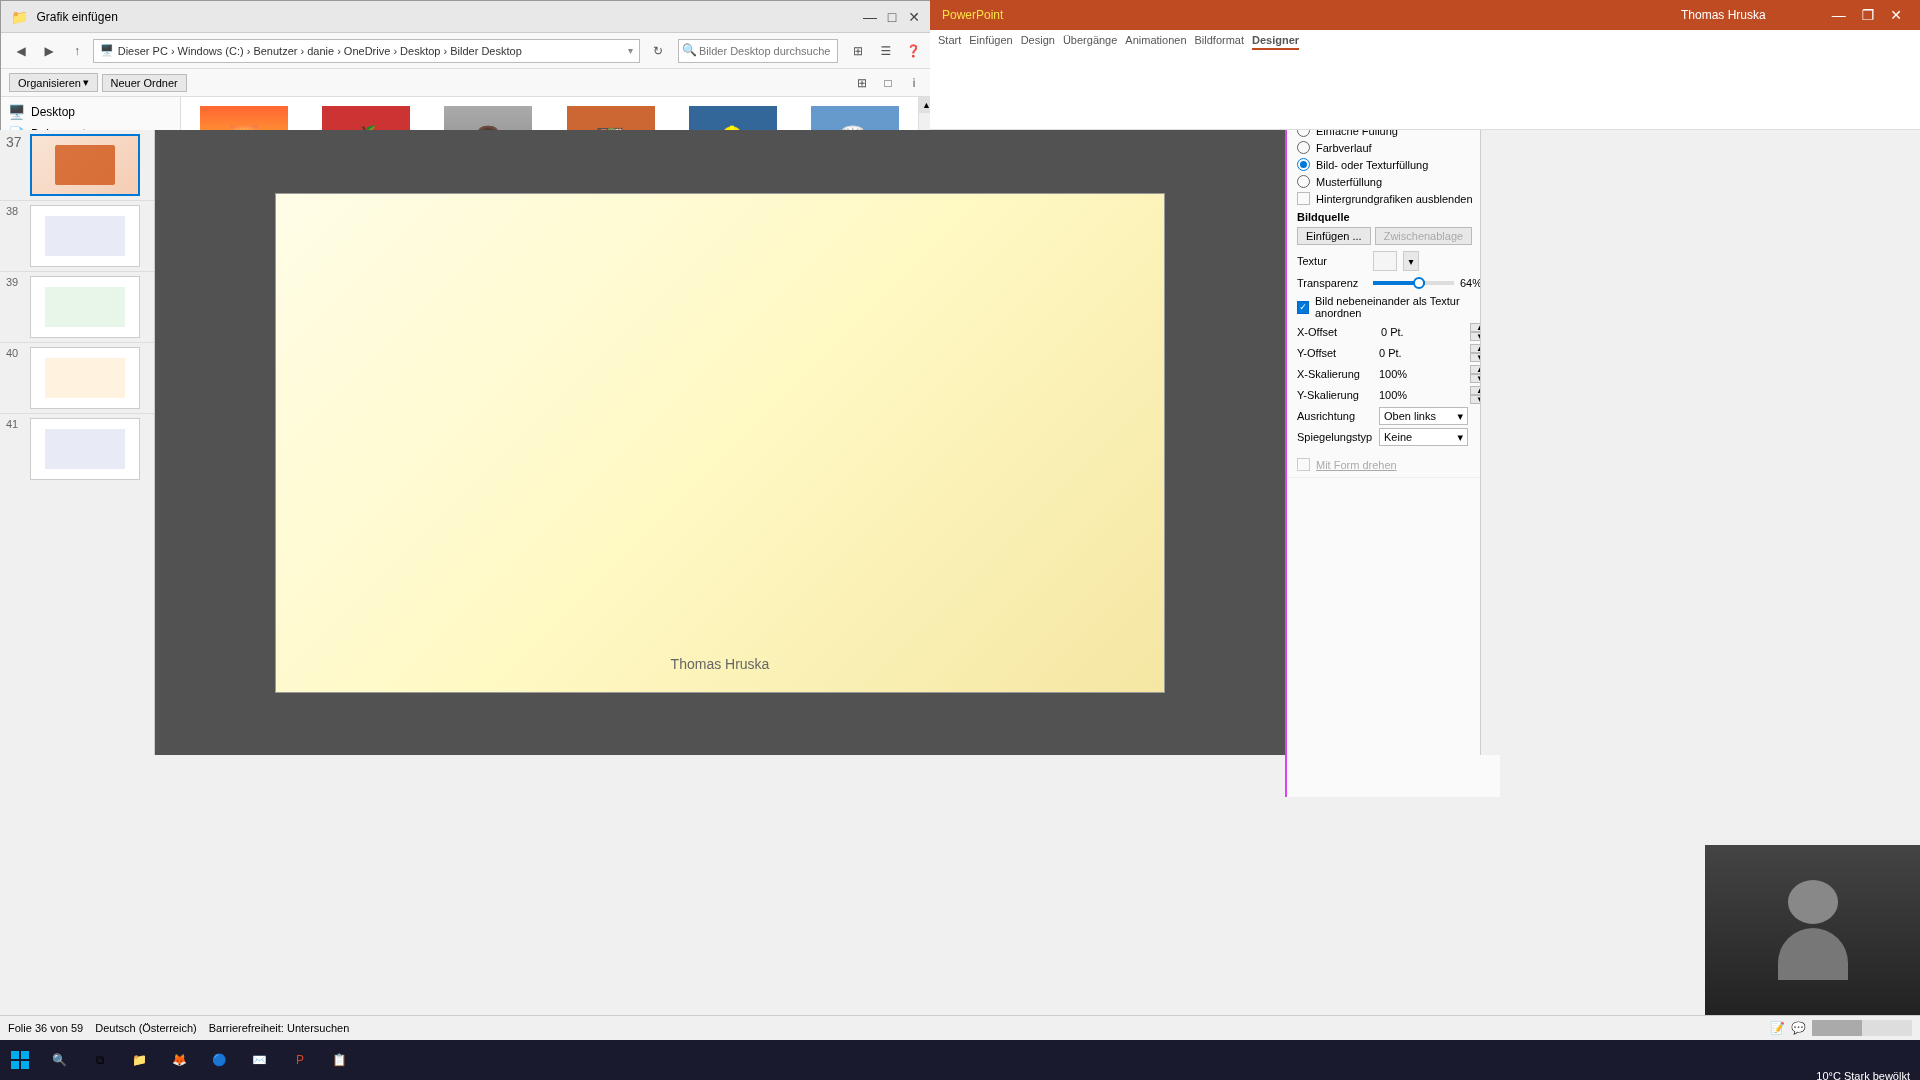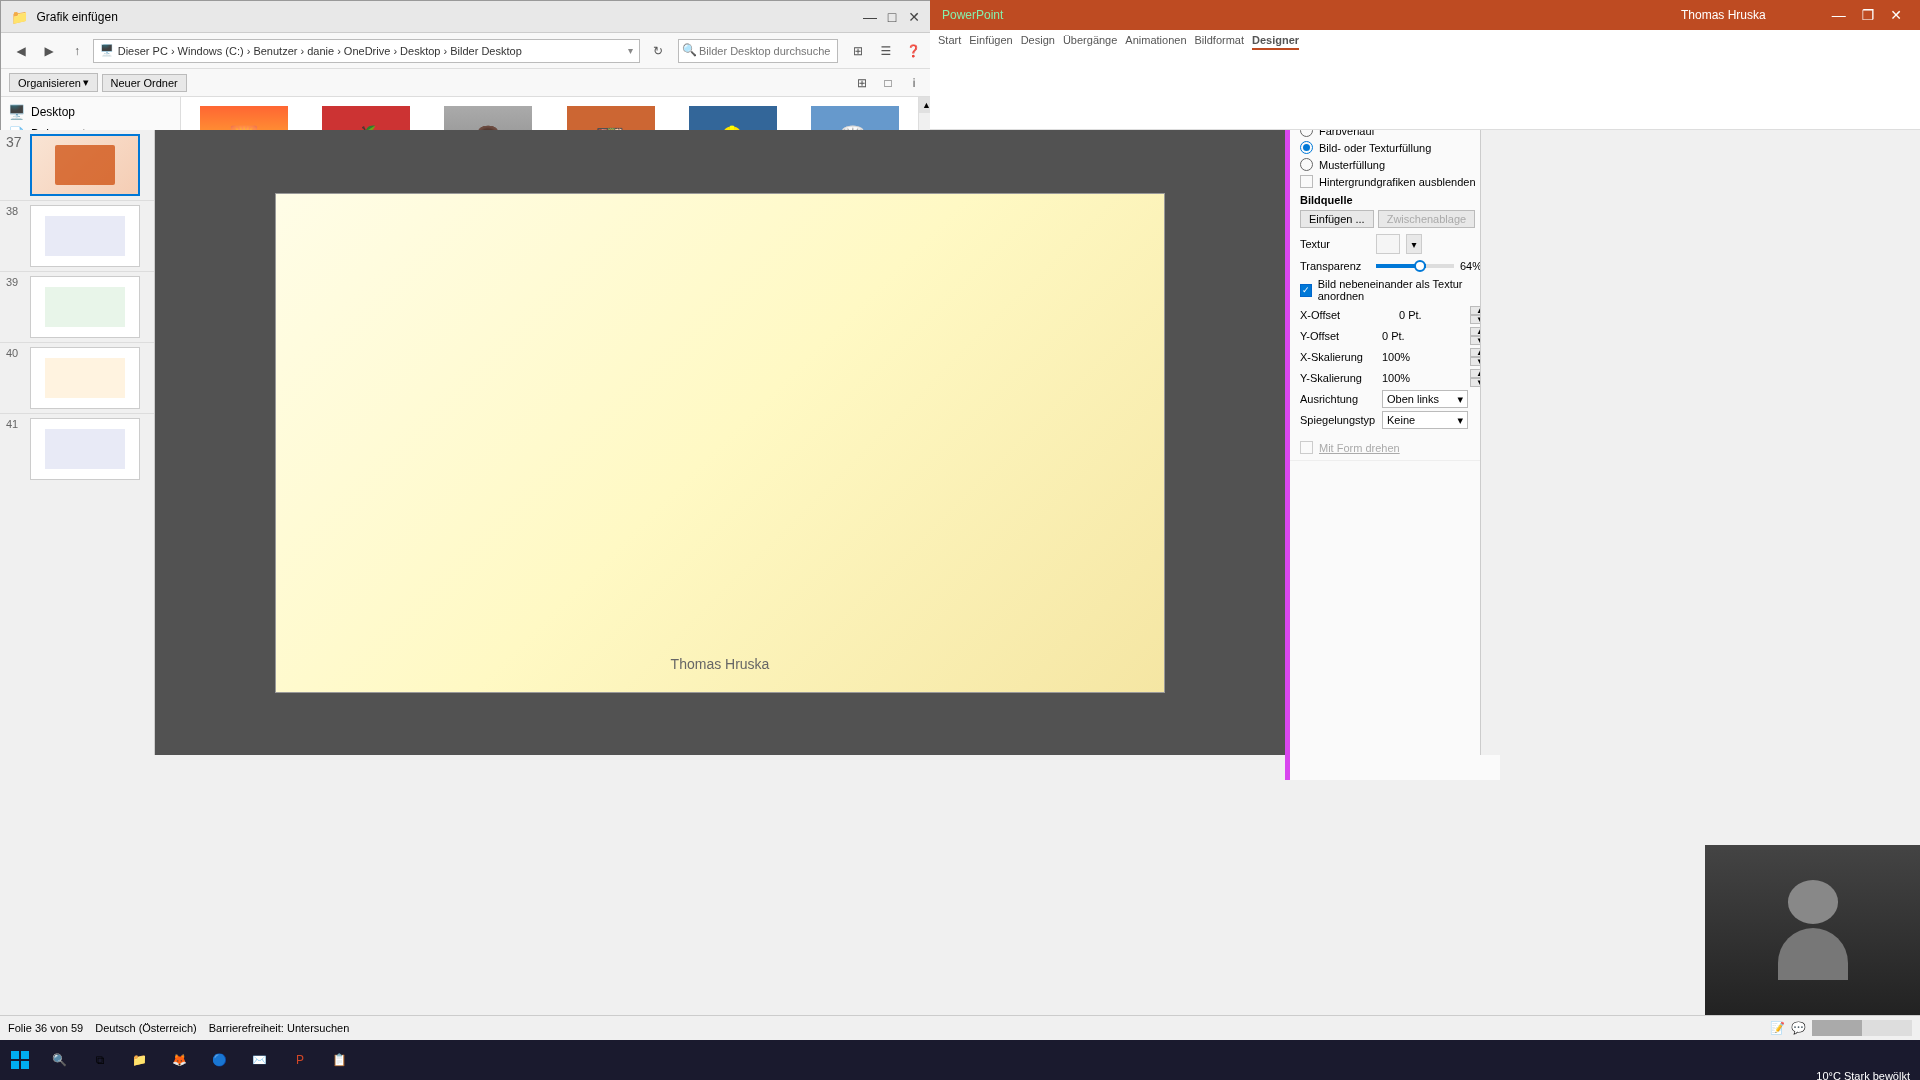--- a/index.html
+++ b/index.html
@@ -380,21 +380,21 @@
         <path d="M28 22 L32 32" stroke="#22aacc" stroke-width="2"></path>
       </svg>
     </div>
     <div class="lower-text">
       <h3>Aus Piktogrammen</h3>
       <p>Die Symbolsammlung durchsuchen</p>
     </div>
   </div>
 </div>
 
-<div style="position:absolute;top:0;right:420px;width:215px;height:780px;background:#fafafa;border-left:5px solid #d946ef;font-size:12px;overflow-y:auto;">
+<div style="position:absolute;top:17px;right:420px;width:215px;height:780px;background:#fafafa;border-left:2px solid #d946ef;font-size:12px;overflow-y:auto;">
   <div style="padding:8px 12px;background:#e8e8e8;border-bottom:1px solid #ddd;display:flex;justify-content:space-between;align-items:center;">
     <span style="font-weight:600;font-size:13px;">Hintergrund forma...</span>
     <button style="background:none;border:none;cursor:pointer;font-size:16px;">✕</button>
   </div>
 
   <div style="padding:6px;display:flex;gap:4px;border-bottom:1px solid #eee;">
     <div style="width:32px;height:32px;background:#e0e0e0;border:1px solid #ccc;display:flex;align-items:center;justify-content:center;cursor:pointer;">🎨</div>
     <div style="width:32px;height:32px;background:#e0e0e0;border:1px solid #ccc;display:flex;align-items:center;justify-content:center;cursor:pointer;">⬡</div>
     <div style="width:32px;height:32px;background:#e0e0e0;border:1px solid #ccc;display:flex;align-items:center;justify-content:center;cursor:pointer;">✦</div>
     <div style="width:32px;height:32px;background:#ddeeff;border:1px solid #99ccff;display:flex;align-items:center;justify-content:center;cursor:pointer;">🖼</div>
@@ -449,21 +449,21 @@
         <div style="position:absolute;right:36%;top:-4px;width:12px;height:12px;border-radius:50%;background:white;border:2px solid #0078d7;"></div>
       </div>
       <span style="font-size:11px;width:30px;">64%</span>
     </div>
 
     <div style="display:flex;align-items:center;gap:6px;margin-bottom:4px;font-size:11px;">
       <div style="width:13px;height:13px;background:#0078d7;border:1px solid #0066cc;display:flex;align-items:center;justify-content:center;color:white;font-size:9px;">✓</div>
       <span>Bild nebeneinander als Textur anordnen</span>
     </div>
 
-    <div style="display:grid;grid-template-columns:80px 1fr 20px;align-items:center;gap:19px;margin-bottom:3px;">
+    <div style="display:grid;grid-template-columns:80px 1fr 20px;align-items:center;gap:4px;margin-bottom:3px;">
       <span style="font-size:11px;">X-Offset</span>
       <span style="font-size:11px;">0 Pt.</span>
       <div style="display:flex;flex-direction:column;">
         <div style="height:9px;background:#e8e8e8;border:1px solid #bbb;font-size:8px;display:flex;align-items:center;justify-content:center;cursor:pointer;">▲</div>
         <div style="height:9px;background:#e8e8e8;border:1px solid #bbb;font-size:8px;display:flex;align-items:center;justify-content:center;cursor:pointer;">▼</div>
       </div>
     </div>
     <div style="display:grid;grid-template-columns:80px 1fr 20px;align-items:center;gap:2px;margin-bottom:3px;">
       <span style="font-size:11px;">Y-Offset</span>
       <span style="font-size:11px;">0 Pt.</span>
@@ -566,21 +566,21 @@
 
     <div style="width:100%;height:100%;background:linear-gradient(135deg,#fffde7 0%,#fff9c4 50%,#f5e6a3 100%);"></div>
     <div style="position:absolute;bottom:20px;left:50%;transform:translateX(-50%);font-size:14px;color:#666;">Thomas Hruska</div>
   </div>
 </div>
 
 <div style="position:absolute;top:130px;right:420px;width:20px;height:625px;background:#f0f0f0;border-left:1px solid #ccc;">
 </div>
 
 <div style="position:absolute;top:0;left:930px;right:0;height:30px;background:#be4b22;display:flex;align-items:center;padding:0 12px;">
-  <span style="color:#86efac;font-size:12px;">PowerPoint</span>
+  <span style="color:#fde047;font-size:12px;">PowerPoint</span>
   <span style="color:white;font-size:12px;margin-left:auto;margin-right:60px;">Thomas Hruska</span>
   <div style="display:flex;gap:4px;">
     <button style="color:white;background:none;border:none;cursor:pointer;font-size:14px;padding:0 6px;">—</button>
     <button style="color:white;background:none;border:none;cursor:pointer;font-size:14px;padding:0 6px;">❐</button>
     <button style="color:white;background:none;border:none;cursor:pointer;font-size:14px;padding:0 6px;">✕</button>
   </div>
 </div>
 
 <div style="position:absolute;top:30px;left:930px;right:0;height:100px;background:#fff;border-bottom:1px solid #ddd;">
   <div style="padding:4px 8px;font-size:11px;color:#555;display:flex;gap:8px;">

